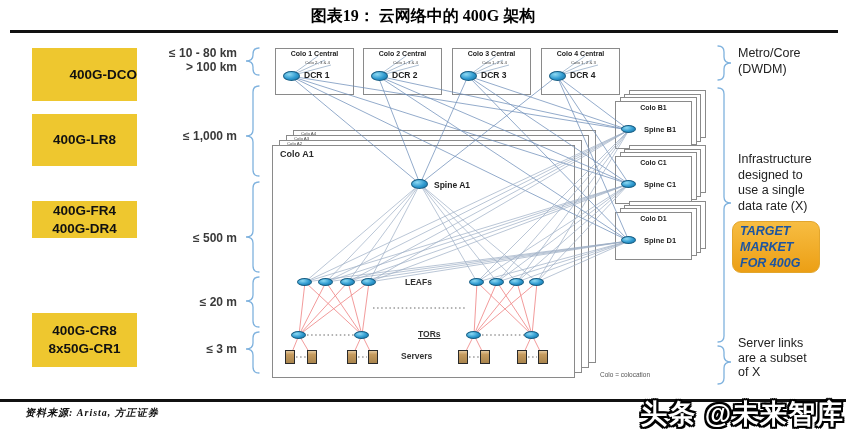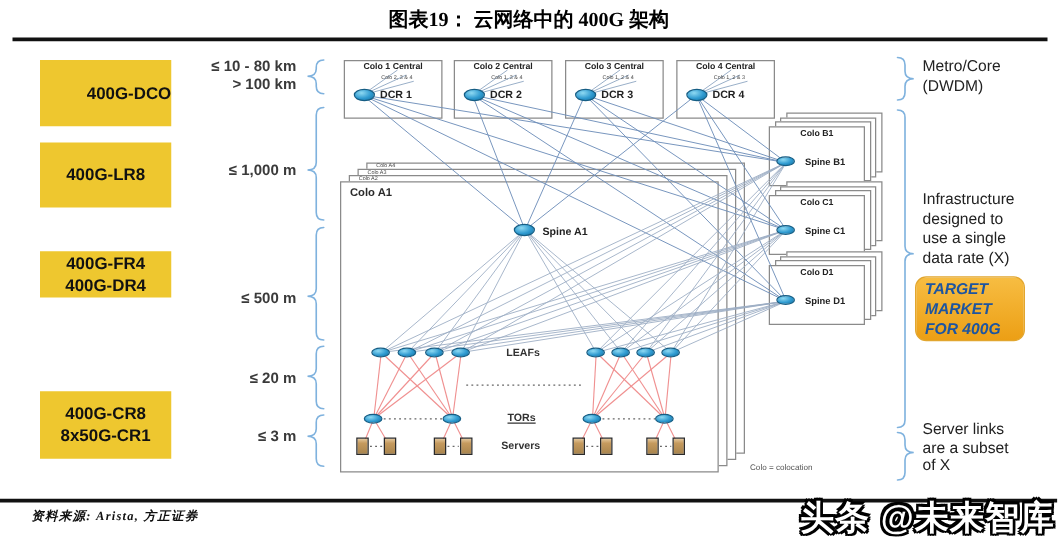--- a/index.html
+++ b/index.html
@@ -270,21 +270,21 @@
   <div class="srv" style="left:285px;top:350px;"></div>
   <div class="srv" style="left:307px;top:350px;"></div>
   <div class="srv" style="left:347px;top:350px;"></div>
   <div class="srv" style="left:368px;top:350px;"></div>
   <div class="srv" style="left:458px;top:350px;"></div>
   <div class="srv" style="left:480px;top:350px;"></div>
   <div class="srv" style="left:517px;top:350px;"></div>
   <div class="srv" style="left:538px;top:350px;"></div>
 
   <span class="rowlab" style="left:405px;top:277px;">LEAFs</span>
-  <span class="rowlab" style="left:406px;top:329px;text-decoration:underline;">TORs</span>
+  <span class="rowlab" style="left:418px;top:329px;text-decoration:underline;">TORs</span>
   <span class="rowlab" style="left:401px;top:351px;">Servers</span>
   <span class="note" style="left:600px;top:371px;">Colo = colocation</span>
 
   <div class="ann" style="top:46px;">
     <div>Metro/Core</div>
     <div>(DWDM)</div>
   </div>
   <div class="ann" style="top:152px;">
     <div>Infrastructure</div>
     <div>designed to</div>

